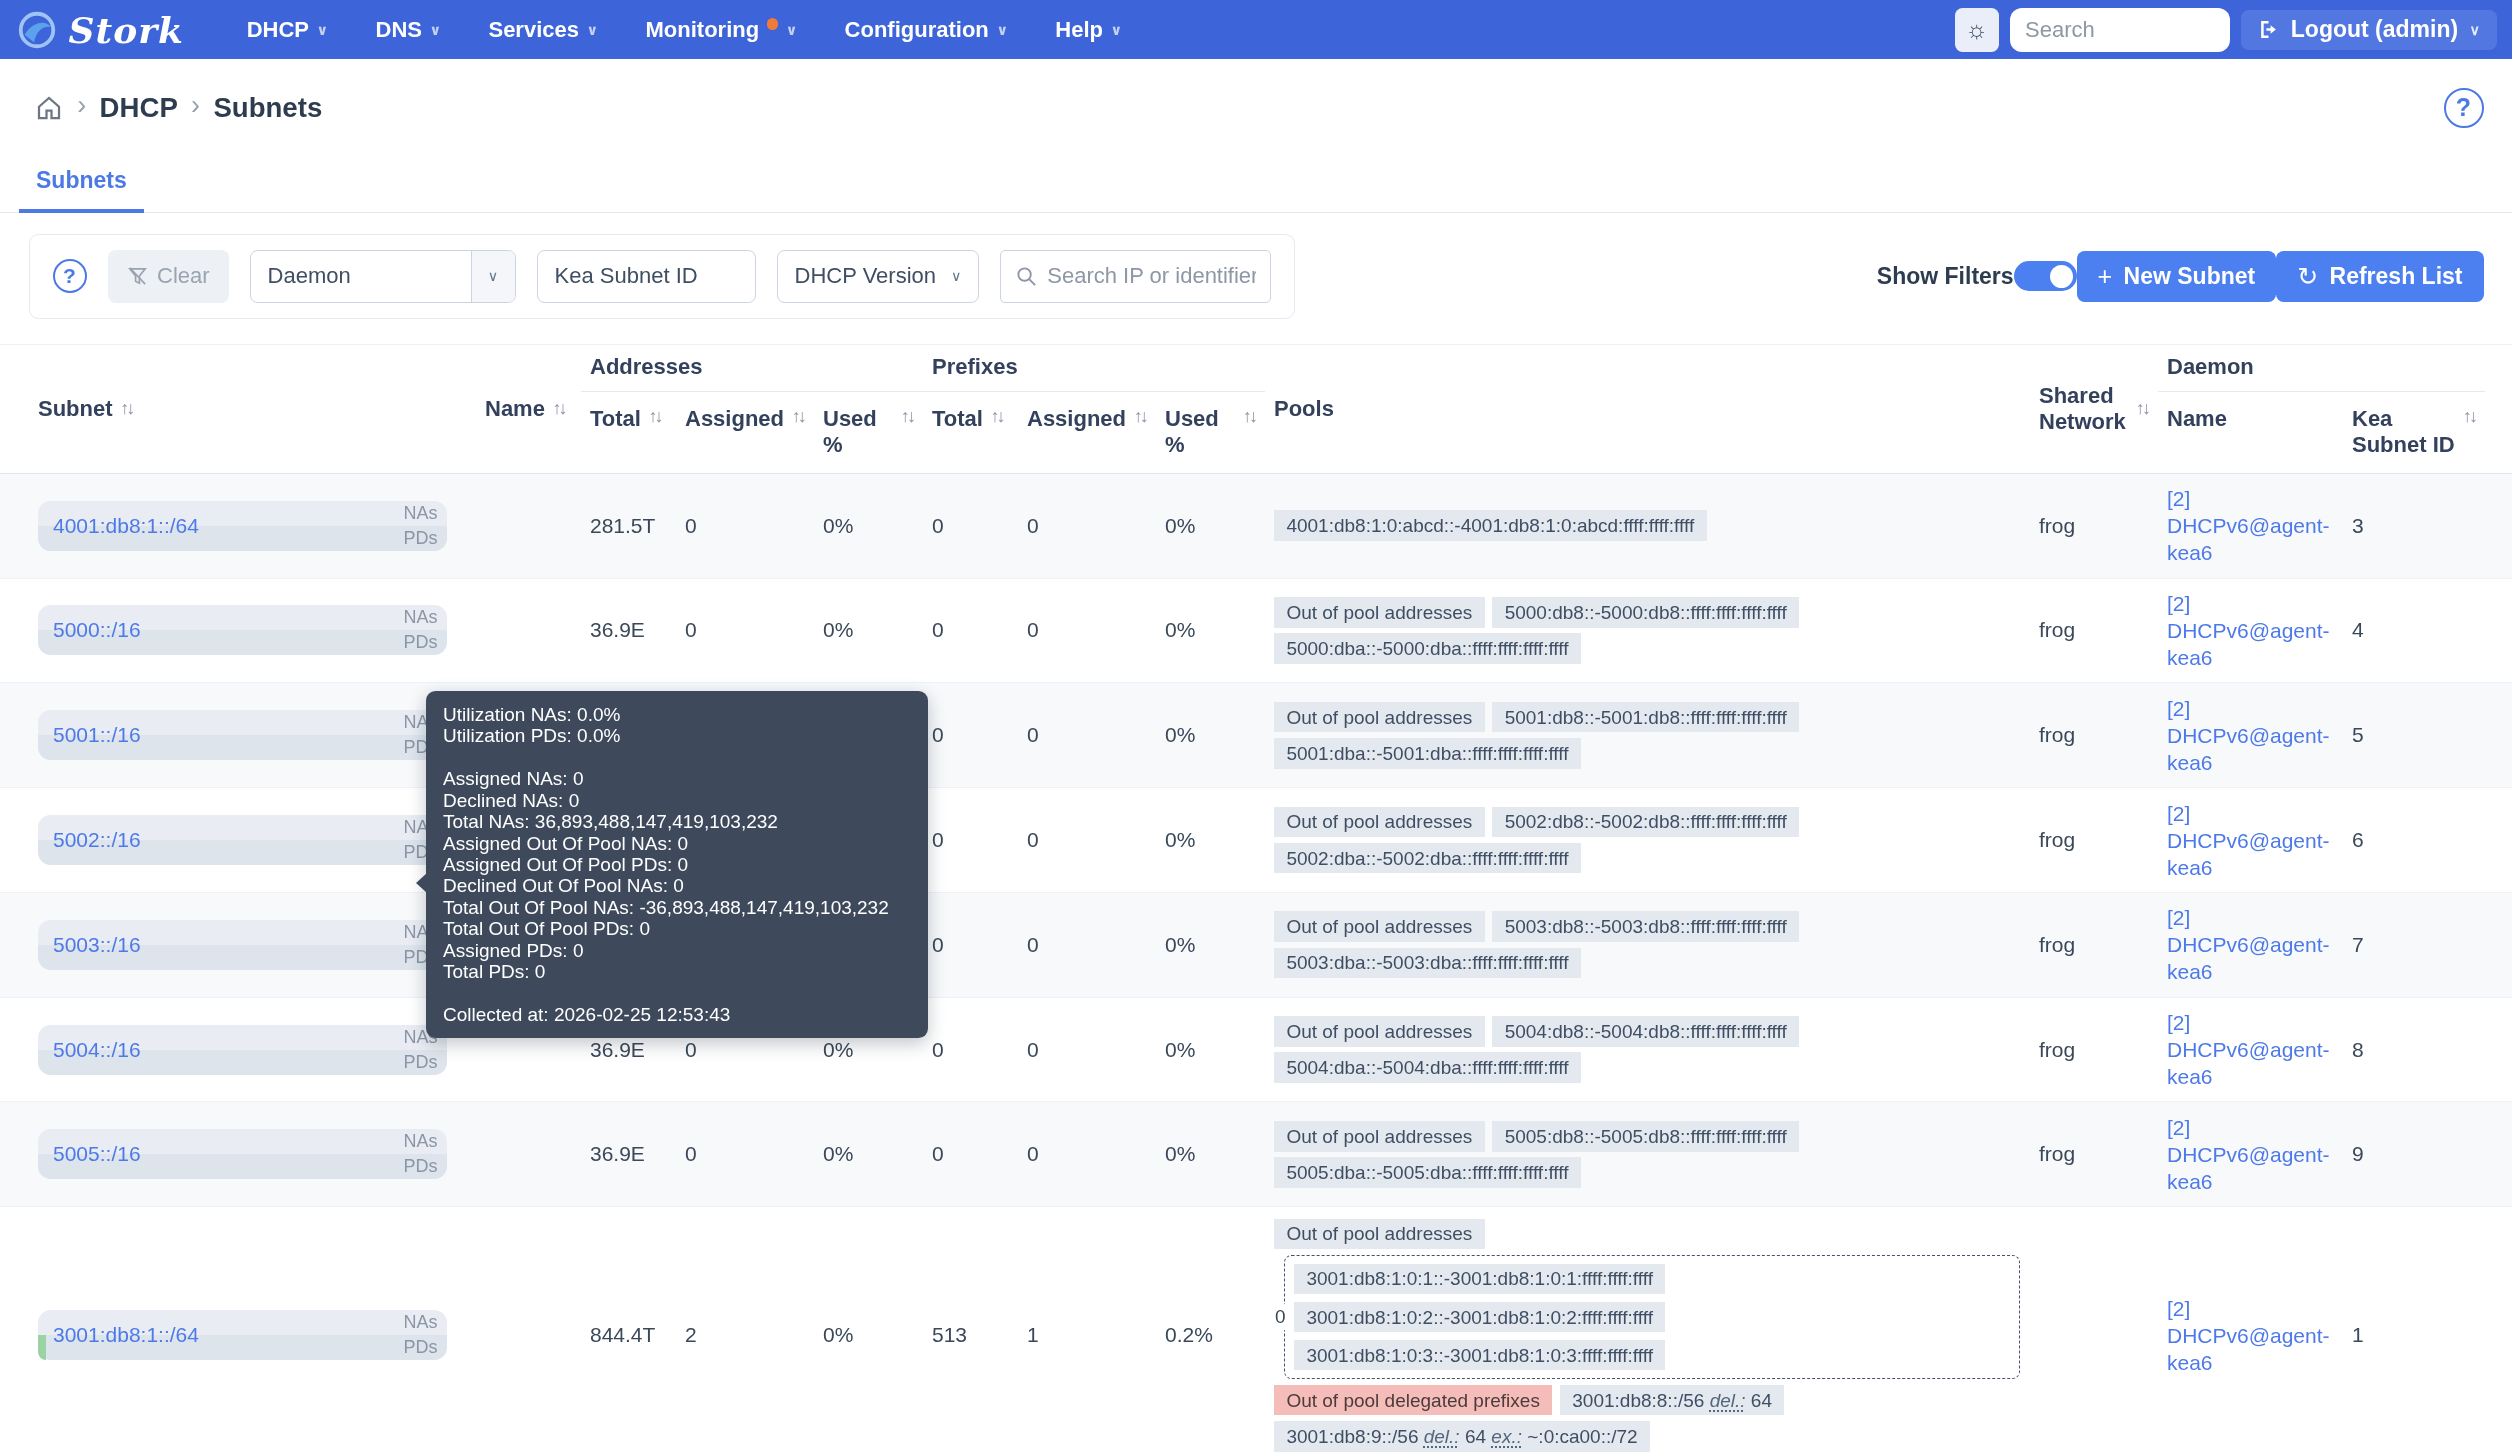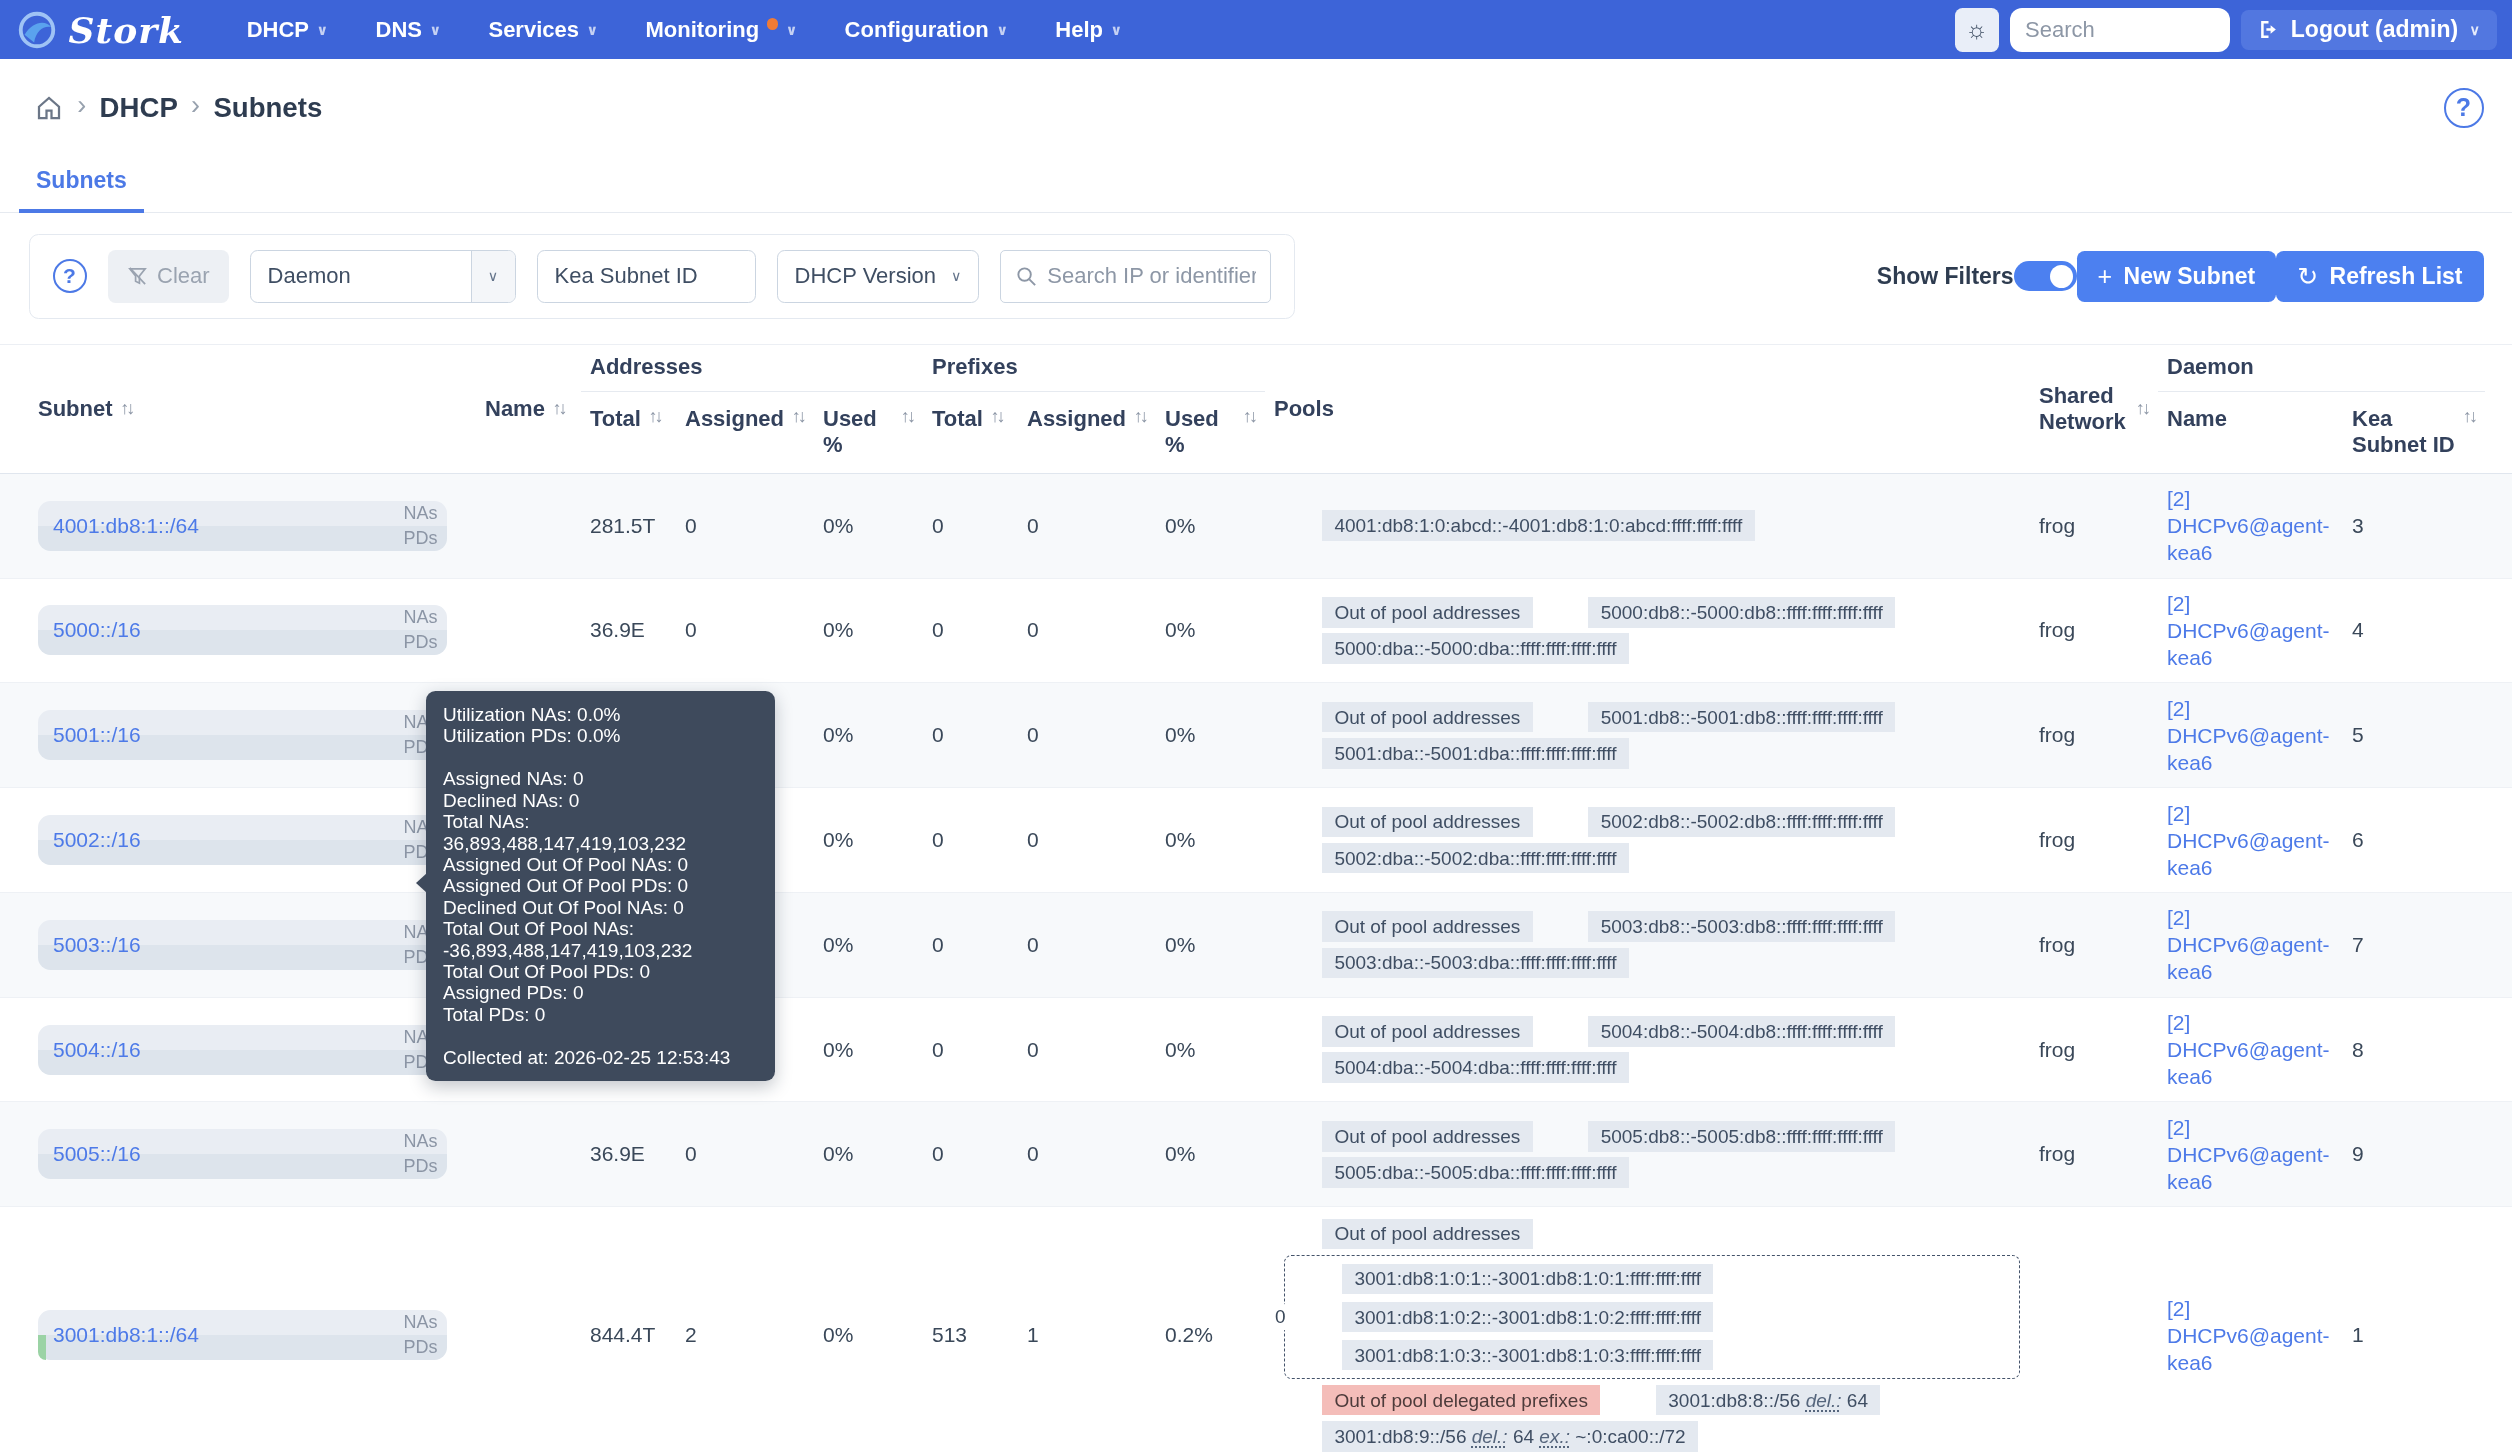--- a/index.html
+++ b/index.html
@@ -69,28 +69,28 @@
   .bar { height:25px; background:#e9edf3; position:relative; display:flex; }
   .bar.na { border-radius:12.4px 12.4px 0 0; }
   .bar.pd { border-radius:0 0 12.4px 12.4px; background:#dde4ec; }
   .bar .fill { height:100%; background:#9bd3a5; border-radius:12.4px 0 0 0; }
   .bar.pd .fill { border-radius:0 0 0 12.4px; }
   .blabel { position:absolute; right:9.5px; font-size:18px; color:#8b95a5; line-height:25px; }
   .slink { position:absolute; left:15px; top:50%; transform:translateY(-50%); color:#4d7ae8; font-size:21px; text-decoration:none; white-space:nowrap; }
   
   .pools { display:flex; flex-direction:column; gap:5.7px; align-items:flex-start; }
   .pool-line { display:flex; flex-wrap:wrap; gap:7.6px; align-items:center; }
-  .chip { background:#e4e9f0; color:#3f4e63; font-size:19px; line-height:21px; padding:4.8px 12.4px; border-radius:0; white-space:nowrap;margin-left:48px; }
+  .chip { background:#e4e9f0; color:#3f4e63; font-size:19px; line-height:21px; padding:4.8px 12.4px; border-radius:0; white-space:nowrap; }
   .chip.pink { background:#f4bdb9; color:#4d3b3b; }
   .chip .em { font-style:italic; text-decoration:underline dotted; text-underline-offset:3.8px; color:#55657c; }
   .pool-group { position:relative; border:1.9px dashed #44536a; border-radius:7.6px; padding:7.6px 9.5px; max-width:912px; display:flex; flex-wrap:wrap; gap:7.6px; margin-left:9.5px; }
   .pool-group .glabel { position:absolute; left:-11.4px; top:50%; transform:translateY(-50%); background:#fff; padding:1.9px 1.9px; font-size:19px; color:#3a4859; }
   .dlink { color:#4d7ae8; text-decoration:none; font-size:21px; line-height:27px; display:inline-block; }
   
-  .tooltip { position:absolute; left:426px; top:217px; width:349px; background:#3e4a5c; color:#fff; border-radius:9.5px; padding:13.3px 17px; font-size:19px; line-height:21.4px; box-shadow:0 5.7px 17px rgba(20,30,50,.25); z-index:10; }
+  .tooltip { position:absolute; left:426px; top:217px; width:502px; background:#3e4a5c; color:#fff; border-radius:9.5px; padding:13.3px 17px; font-size:19px; line-height:21.4px; box-shadow:0 5.7px 17px rgba(20,30,50,.25); z-index:10; }
   .tooltip:before { content:""; position:absolute; left:-10.5px; top:182px; border-top:10.5px solid transparent; border-bottom:10.5px solid transparent; border-right:11.4px solid #3e4a5c; }
 </style>
 </head>
 <body>
 
 <nav class="navbar">
   <div class="brand">
     <svg width="44" height="44" viewBox="0 0 46 46">
       <circle cx="23" cy="23" r="17" fill="none" stroke="#9fc3f5" stroke-width="4"></circle>
       <path d="M10 28 C 18 14, 32 12, 38 20 C 30 18, 22 24, 20 36 Z" fill="#5aa2ee"></path>

